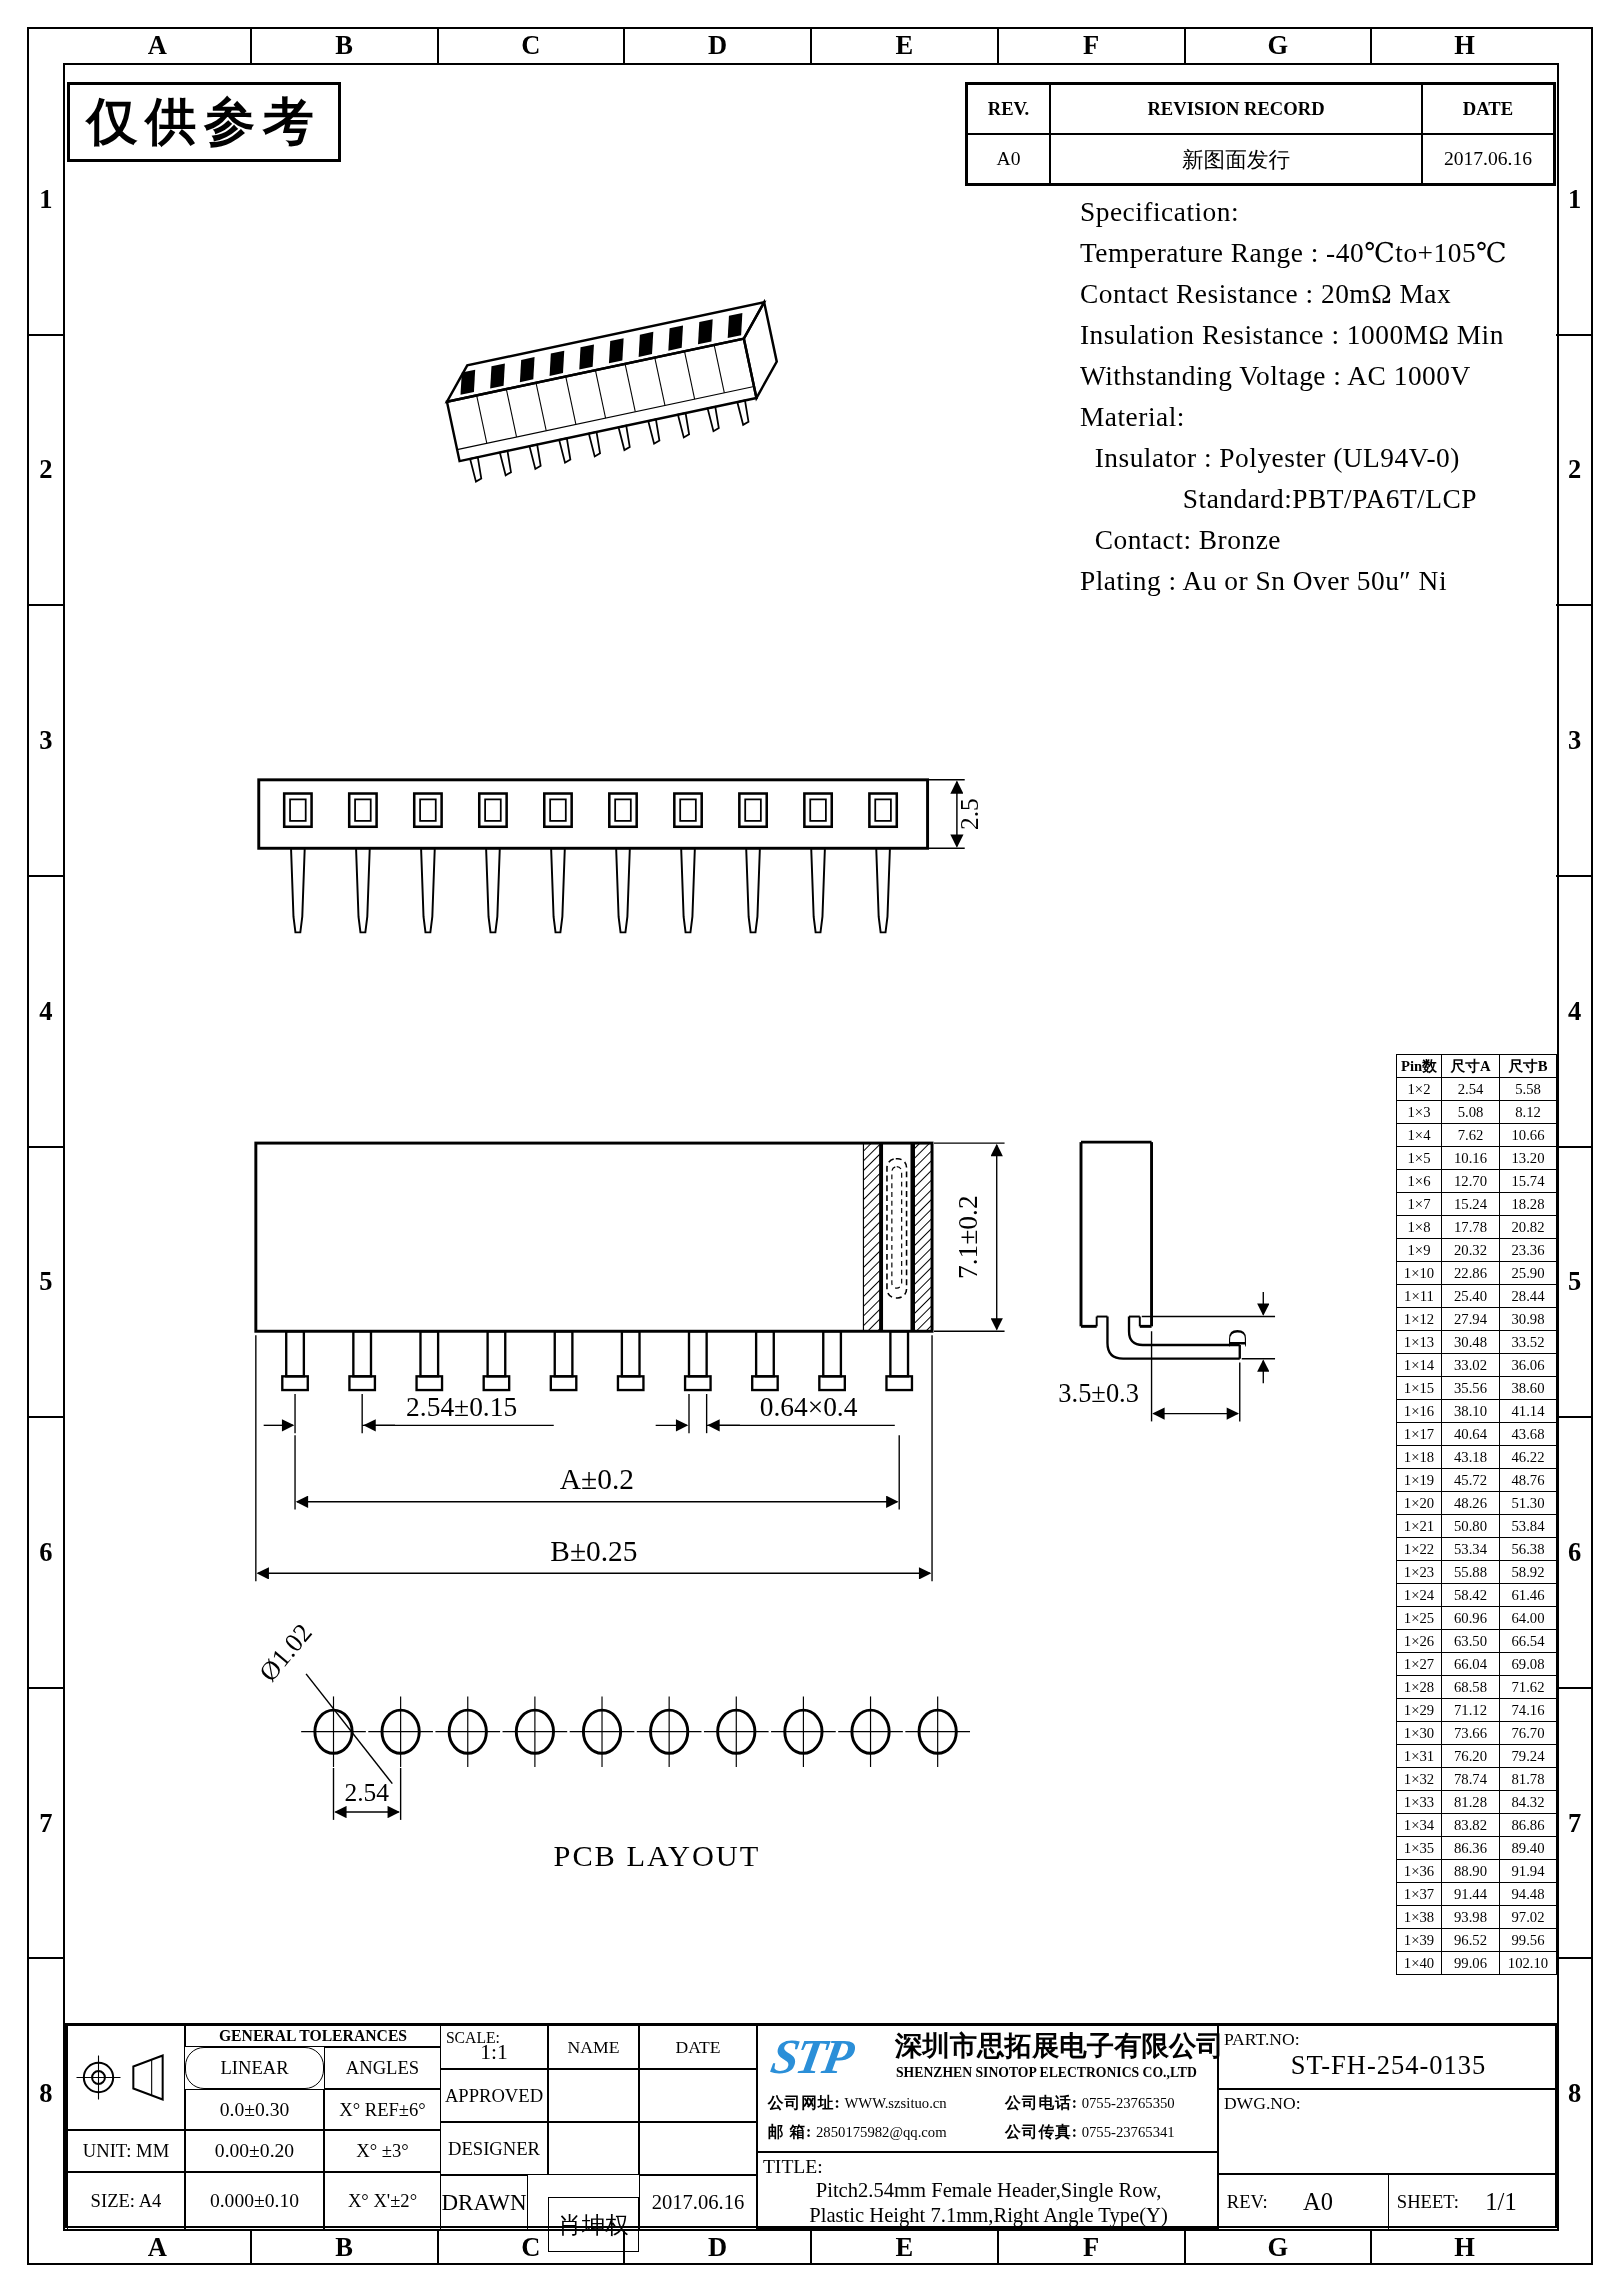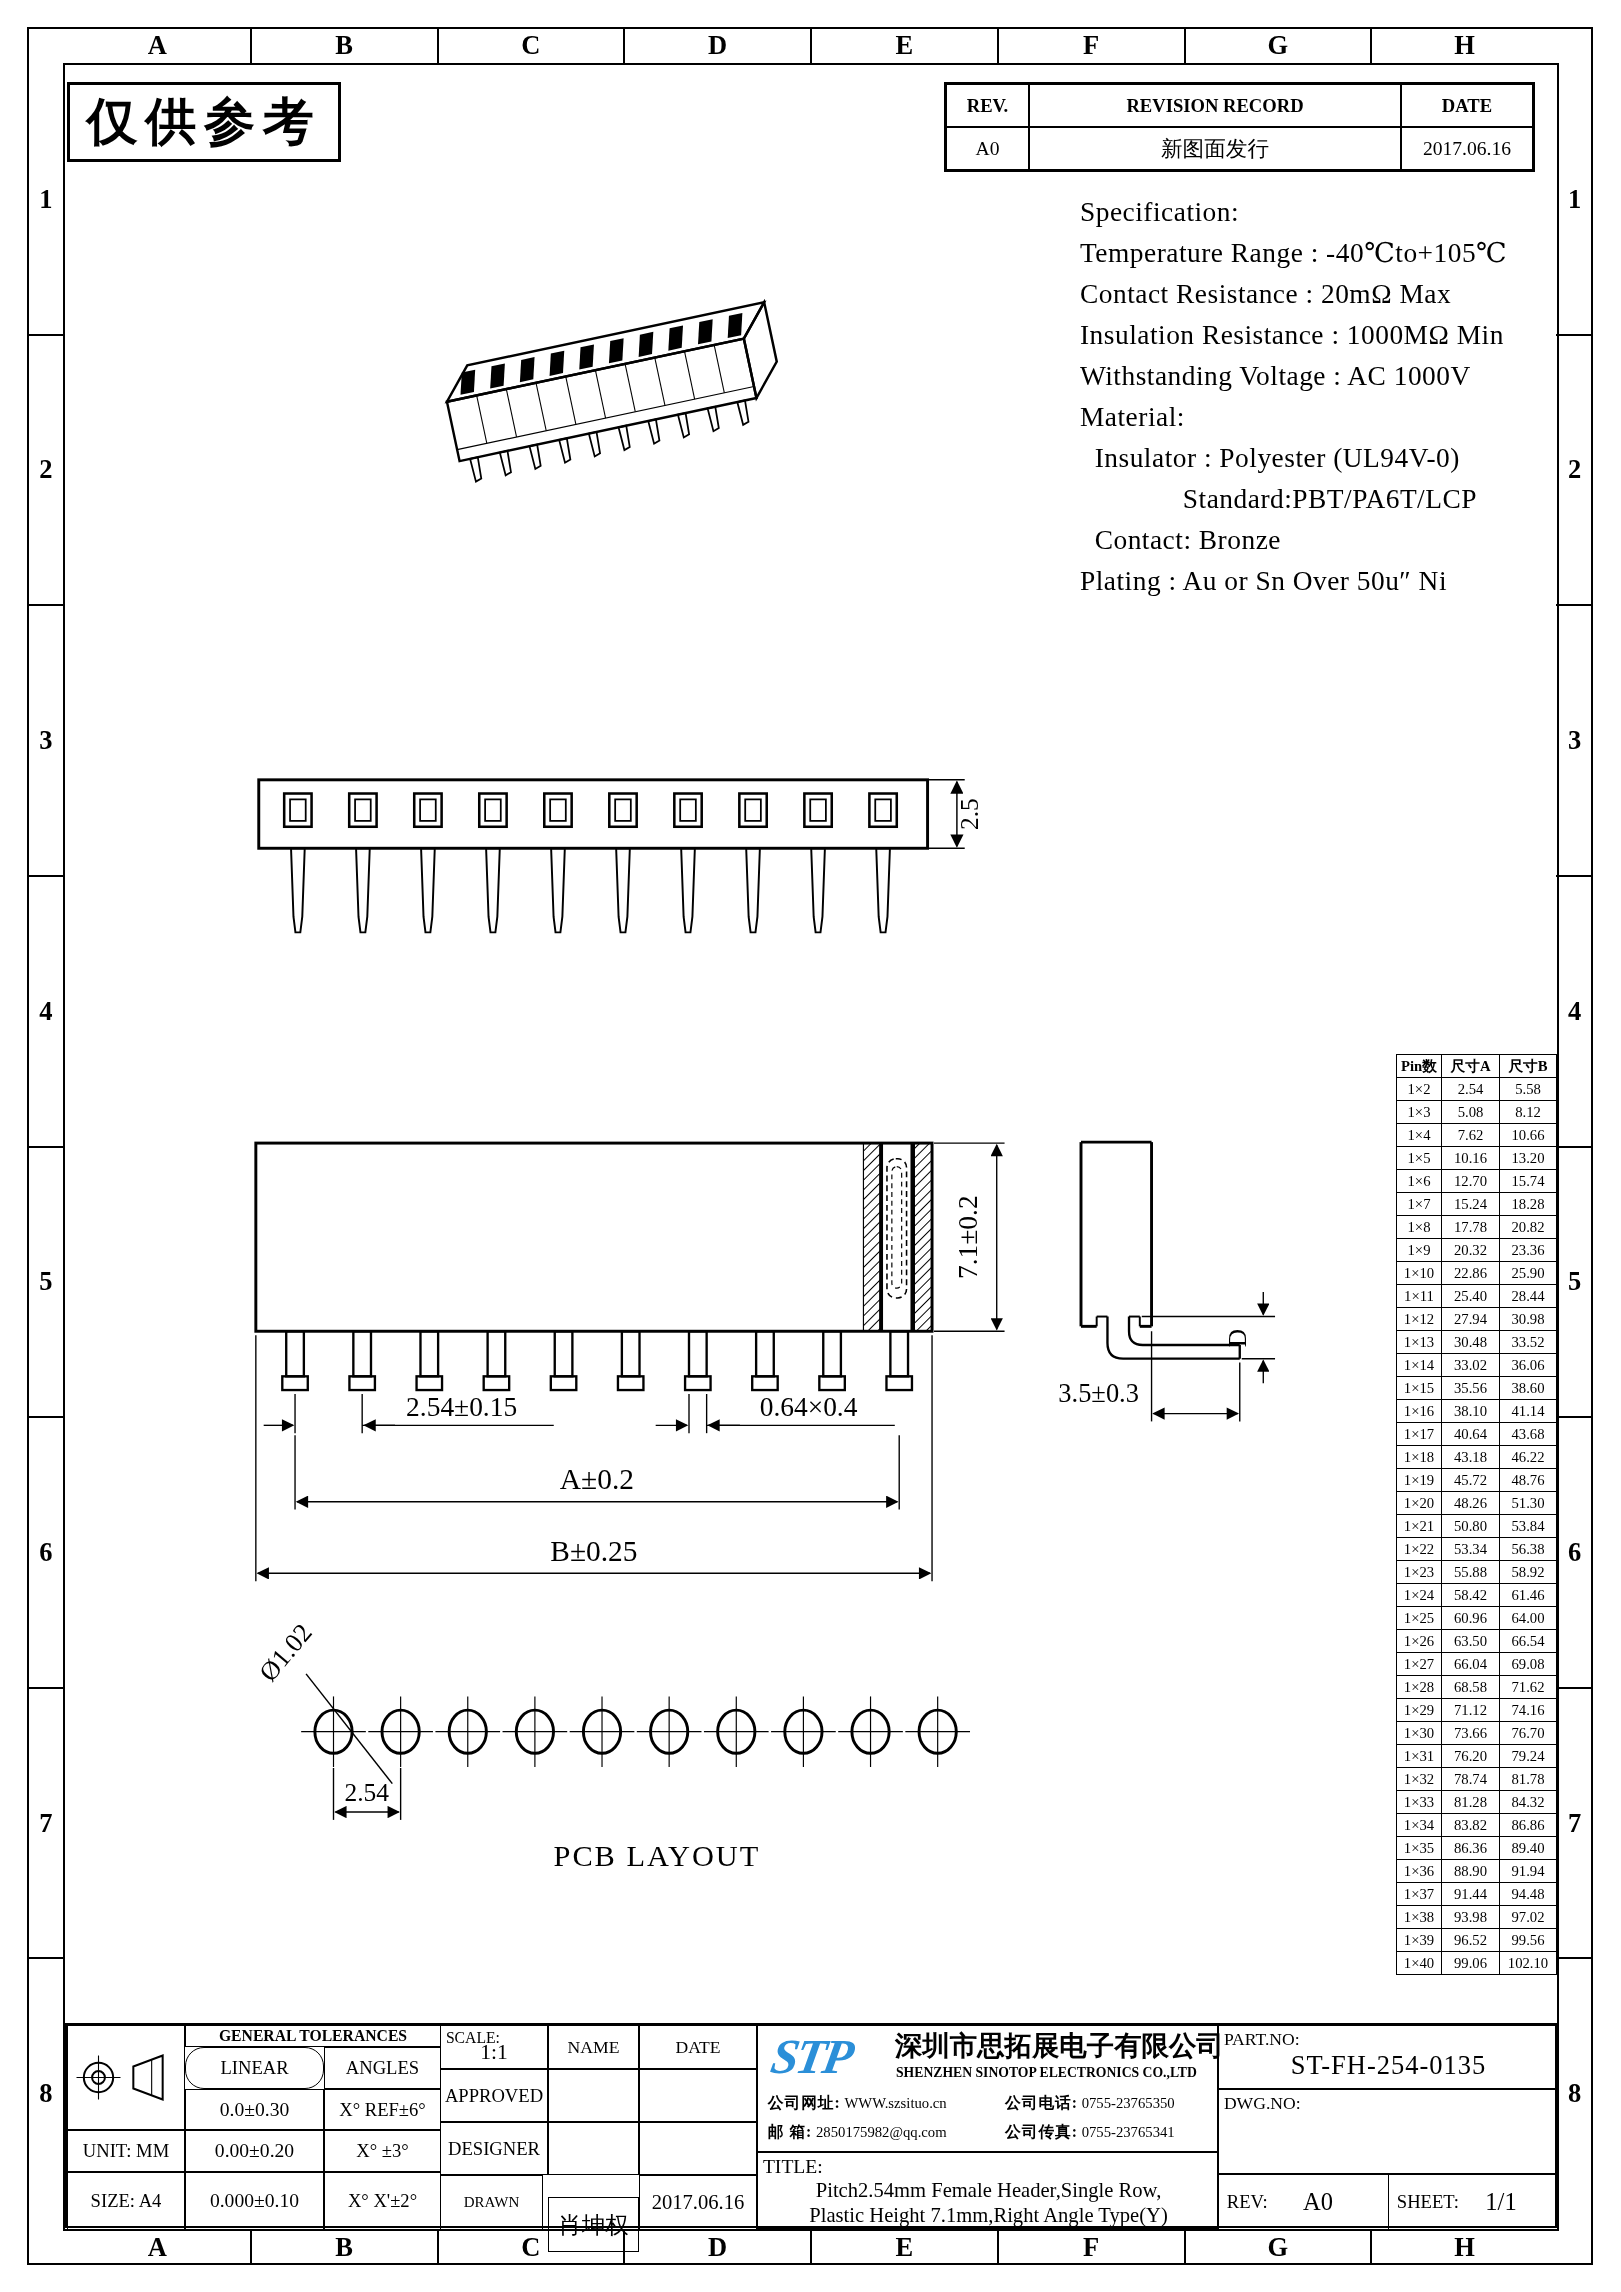--- a/index.html
+++ b/index.html
@@ -12,21 +12,21 @@
   .strip-h { position:absolute; display:flex; }
   .strip-h .gcell { flex:1; display:flex; align-items:center; justify-content:center;
       font-size:26.5px; font-weight:bold; border-right:2px solid #000; }
   .strip-h .gcell:last-child { border-right:none; }
   .strip-v { position:absolute; display:flex; flex-direction:column; }
   .strip-v .gcell { flex:1; display:flex; align-items:center; justify-content:center;
       font-size:26.5px; font-weight:bold; border-bottom:2px solid #000; }
   .strip-v .gcell:last-child { border-bottom:none; }
   .stamp { position:absolute; left:67px; top:82px; width:274px; height:80px; border:3.9px solid #000;
       display:flex; align-items:center; justify-content:center; font-size:51px; font-weight:bold; letter-spacing:7.8px; }
-  .rev-table { position:absolute; left:944px; top:82px; width:591px; height:90px; border:2.9px solid #000;
+  .rev-table { position:absolute; left:965px; top:82px; width:591px; height:104px; border:2.9px solid #000;
       display:grid; grid-template-columns:83px 1fr 132px; grid-template-rows:1fr 1fr; }
   .rv-cell { border:1.5px solid #000; display:flex; align-items:center; justify-content:center; font-size:19.6px; }
   .rv-head { font-weight:bold; font-size:18.6px; }
   .spec { position:absolute; left:1080px; top:192px; width:476px; font-size:27.4px; line-height:41px; letter-spacing:0.5px; }
   .spec-line { white-space:pre; }
   svg text { font-family:"Liberation Serif","DejaVu Serif",serif; fill:#000; }
   .pin-table { position:absolute; left:1396px; top:1054px; border-collapse:collapse; table-layout:fixed; }
   .pin-table th, .pin-table td { border:1.6px solid #000; text-align:center; font-size:14.7px;
       height:23px; padding:0; font-weight:normal; overflow:hidden; white-space:nowrap; }
   .pin-table th { font-weight:bold; }
@@ -663,21 +663,21 @@
       <span style="margin-top:11.8px;font-size:21.6px;">1:1</span>
     </div>
     <div class="tb-cell" style="left:481px;top:0;width:91px;height:44px;font-size:17.6px;">NAME</div>
     <div class="tb-cell" style="left:572px;top:0;width:118px;height:44px;font-size:17.6px;">DATE</div>
     <div class="tb-cell" style="left:373px;top:44px;width:108px;height:53px;font-size:18.6px;">APPROVED</div>
     <div class="tb-cell" style="left:481px;top:44px;width:91px;height:53px;"></div>
     <div class="tb-cell" style="left:572px;top:44px;width:118px;height:53px;"></div>
     <div class="tb-cell" style="left:373px;top:97px;width:108px;height:53px;font-size:18.6px;">DESIGNER</div>
     <div class="tb-cell" style="left:481px;top:97px;width:91px;height:53px;"></div>
     <div class="tb-cell" style="left:572px;top:97px;width:118px;height:53px;"></div>
-    <div class="tb-cell" style="left:373px;top:150px;width:103px;height:55px;font-size:15px;">DRAWN</div>
+    <div class="tb-cell" style="left:373px;top:150px;width:88px;height:55px;font-size:23px;">DRAWN</div>
     <div class="tb-cell" style="left:481px;top:150px;width:91px;height:55px;font-size:23.5px;margin-top:22px;">肖坤权</div>
     <div class="tb-cell" style="left:572px;top:150px;width:118px;height:55px;font-size:20.6px;">2017.06.16</div>
 
     <div class="tb-cell" style="left:690px;top:0;width:461px;height:127px;">
       <span class="abs logo-stp" style="left:13.7px;top:5.9px;">STP</span>
       <span class="abs" style="left:137px;top:2px;font-size:27.4px;font-weight:bold;white-space:nowrap;">深圳市思拓展电子有限公司</span>
       <span class="abs" style="left:138px;top:39px;font-size:13.7px;font-weight:bold;white-space:nowrap;">SHENZHEN SINOTOP ELECTRONICS CO.,LTD</span>
       <span class="contact-row" style="left:9.8px;top:67px;"><b>公司网址:</b> <span>WWW.szsituo.cn</span></span>
       <span class="contact-row" style="left:9.8px;top:96px;"><b>邮  箱:</b> <span>2850175982@qq.com</span></span>
       <span class="contact-row" style="left:247px;top:67px;"><b>公司电话:</b> <span>0755-23765350</span></span>

